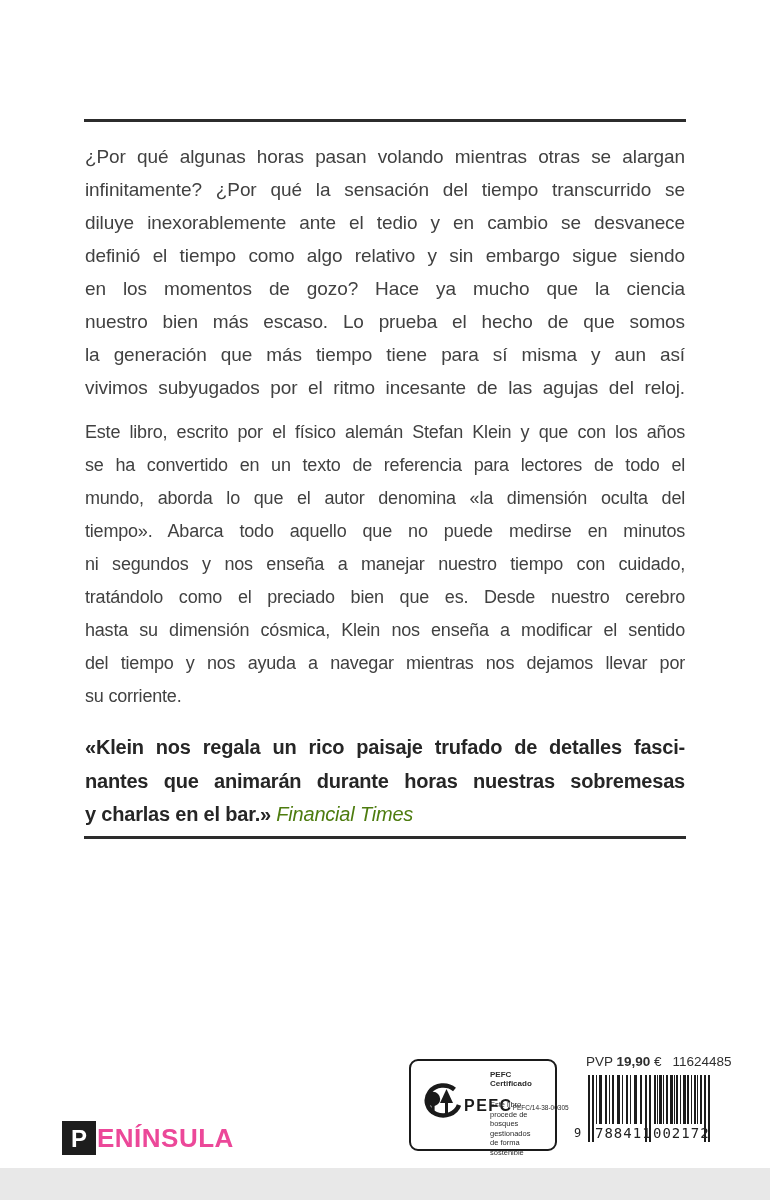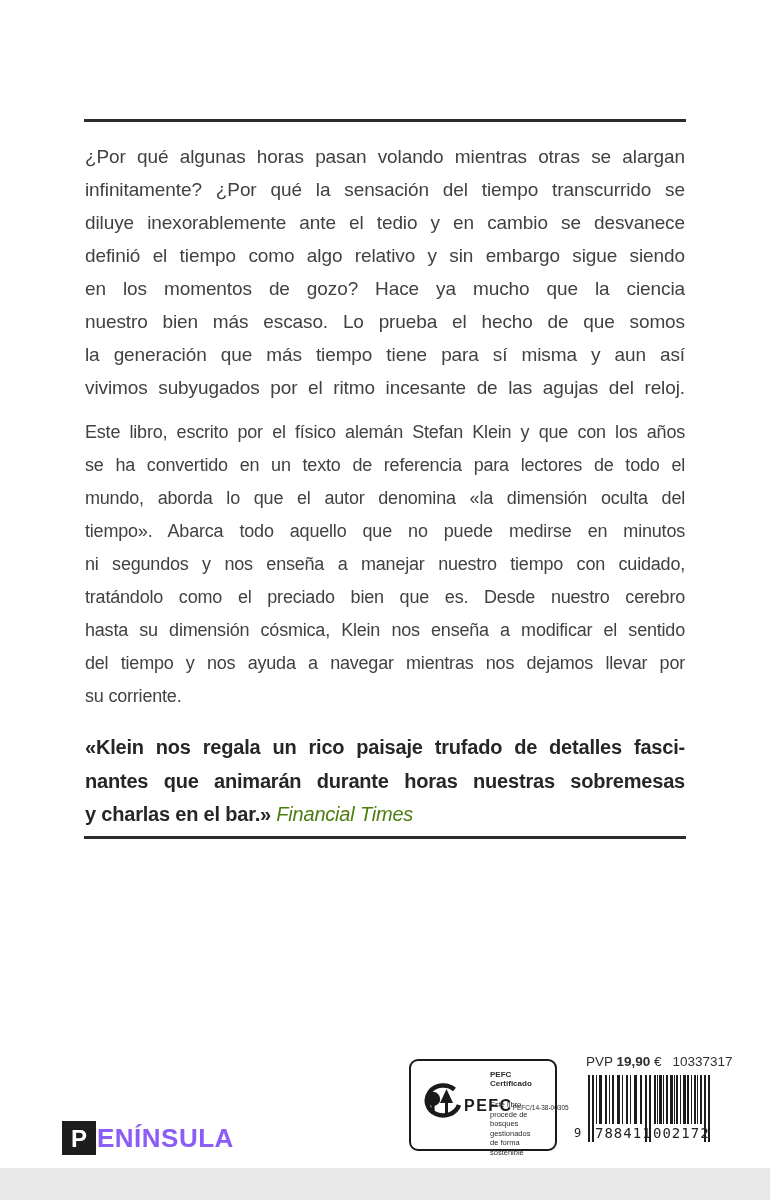--- a/index.html
+++ b/index.html
@@ -17,21 +17,21 @@
   .ll{text-align:left;}
   #p1{top:140px;font-size:19px;line-height:33px;letter-spacing:-0.1px;}
   #p2{top:416px;font-size:18px;line-height:33px;letter-spacing:-0.2px;}
   #quote{top:731px;font-size:20px;line-height:33.5px;font-weight:bold;color:#262626;letter-spacing:-0.2px;}
   .quote-source{font-weight:normal;font-style:italic;color:#4d7c0f;}
 
   
   #publisher{position:absolute;left:62px;top:1121px;display:flex;align-items:center;}
   .p-square{width:34px;height:34px;background:#1d1d1d;display:flex;align-items:center;justify-content:center;}
   .p-initial{color:#ffffff;font-weight:bold;font-size:24px;line-height:1;transform:translateY(1px);}
-  .p-rest{font-weight:bold;font-size:26px;letter-spacing:0.5px;color:#8b5cf6;margin-left:1px;line-height:1;}
+  .p-rest{font-weight:bold;font-size:26px;letter-spacing:0.5px;color:#ec4899;margin-left:1px;line-height:1;}
 
   
   #pefc{position:absolute;left:409px;top:1059px;width:148px;height:92px;
     border:2.5px solid #1a1a1a;border-radius:9px;box-sizing:border-box;
     display:flex;padding:5px 5px 5px 7px;background:#fff;}
   .pefc-left{width:64px;display:flex;flex-direction:row;align-items:center;}
   .pefc-word{font-weight:bold;font-size:16px;letter-spacing:1.5px;color:#1a1a1a;line-height:1;margin-top:1px;}
   .pefc-lic{font-size:6.5px;color:#2b2b2b;margin-top:4px;white-space:nowrap;}
   .pefc-right{flex:1;padding-left:8px;color:#2b2b2b;}
   .pefc-title{font-weight:bold;font-size:8px;margin-top:4px;}
@@ -125,21 +125,21 @@
         <div>de forma sostenible</div>
       </div>
       <div class="pefc-url">www.pefc.es</div>
     </div>
   </div>
 
   <div id="price">
     <span>PVP</span>
     <span class="amt">19,90</span>
     <span>€</span>
-    <span class="code">10337317</span>
+    <span class="code">11624485</span>
   </div>
 
   <div id="barcode">
     <svg id="bars" width="124" height="68" viewBox="0 0 124 68">
         <rect x="0" y="0" width="2" height="67" fill="#1c1c1c"></rect>
         <rect x="4" y="0" width="2" height="67" fill="#1c1c1c"></rect>
         <rect x="8" y="0" width="1" height="50" fill="#1c1c1c"></rect>
         <rect x="11" y="0" width="3" height="50" fill="#1c1c1c"></rect>
         <rect x="17" y="0" width="2" height="50" fill="#1c1c1c"></rect>
         <rect x="21" y="0" width="1" height="50" fill="#1c1c1c"></rect>

